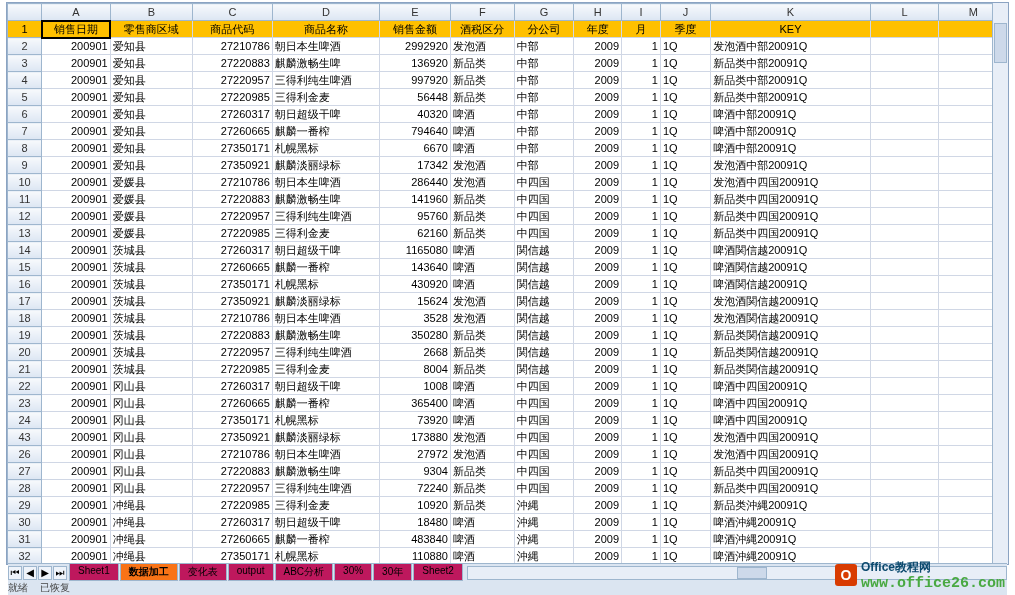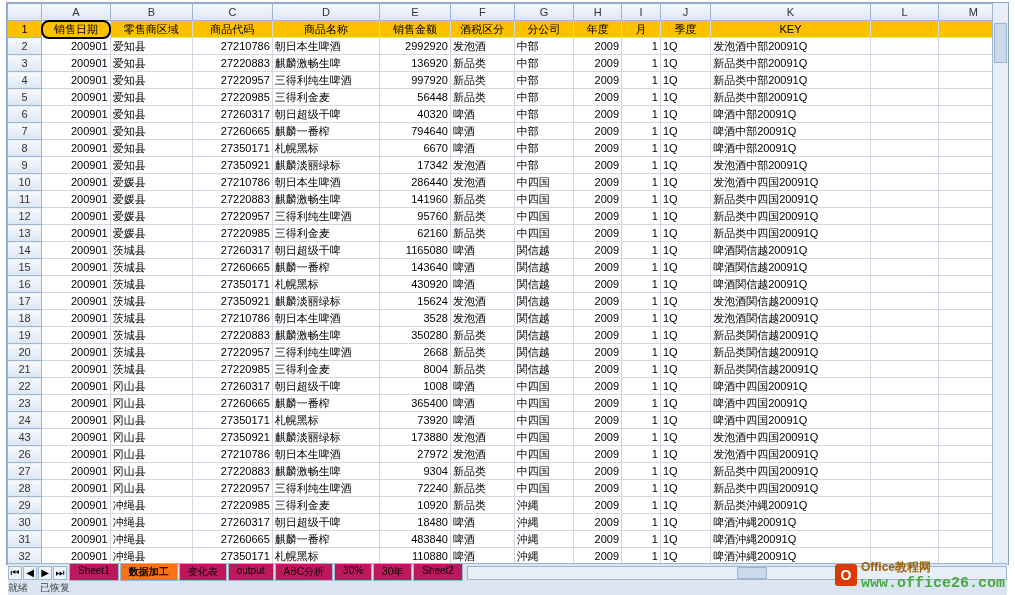--- a/index.html
+++ b/index.html
@@ -59,21 +59,20 @@
     .col-M { width: 60px; }
     .header-row td {
       background: #ffc000;
       font-weight: normal;
       text-align: center;
       color: #000;
     }
     .selected-cell {
       outline: 2px solid #000;
       outline-offset: -1px;
-      border-radius: 7px;
     }
     td.r { text-align: right; }
     td.l { text-align: left; }
 
     .tabs {
       position: absolute;
       bottom: 14px;
       left: 8px;
       right: 8px;
       height: 18px;
@@ -140,21 +139,21 @@
       z-index: 10;
     }
     .watermark .logo {
       width: 22px; height: 22px;
       background: #d83b01;
       color: #fff;
       display: flex; align-items: center; justify-content: center;
       font-size: 14px;
       border-radius: 3px;
     }
-    .watermark .t1 { color: #a16207; }
+    .watermark .t1 { color: #0c4a6e; }
     .watermark .t2 { color: #49a942; font-size: 15px; display:block; line-height:1;font-family:Liberation Mono, monospace;}
     .vscroll {
       position: absolute;
       right: 0; top: 0; bottom: 0; width: 16px;
       background: #e8eef7;
       border-left: 1px solid #9eb6ce;
     }
     .vscroll .thumb {
       position: absolute; top: 20px; left: 1px; right: 1px; height: 40px;
       background: #cdd9ea; border: 1px solid #9eb6ce;

